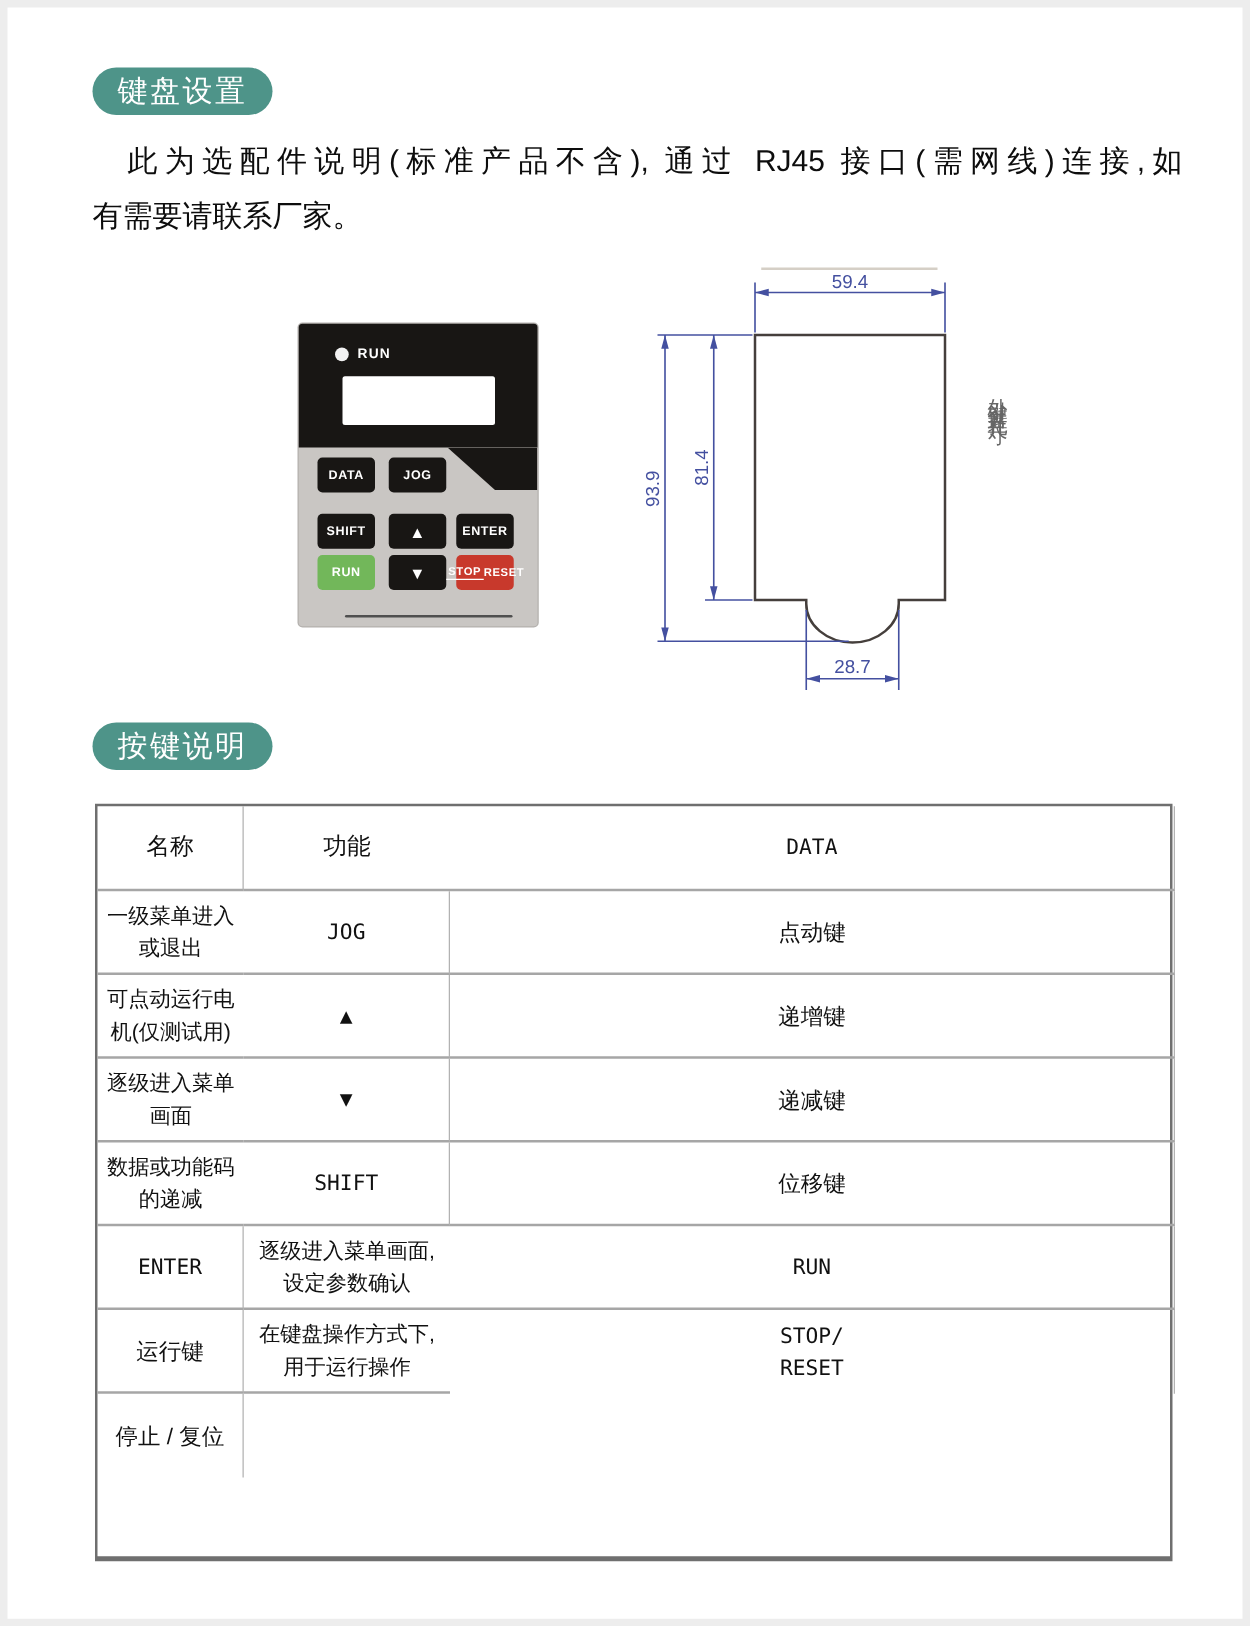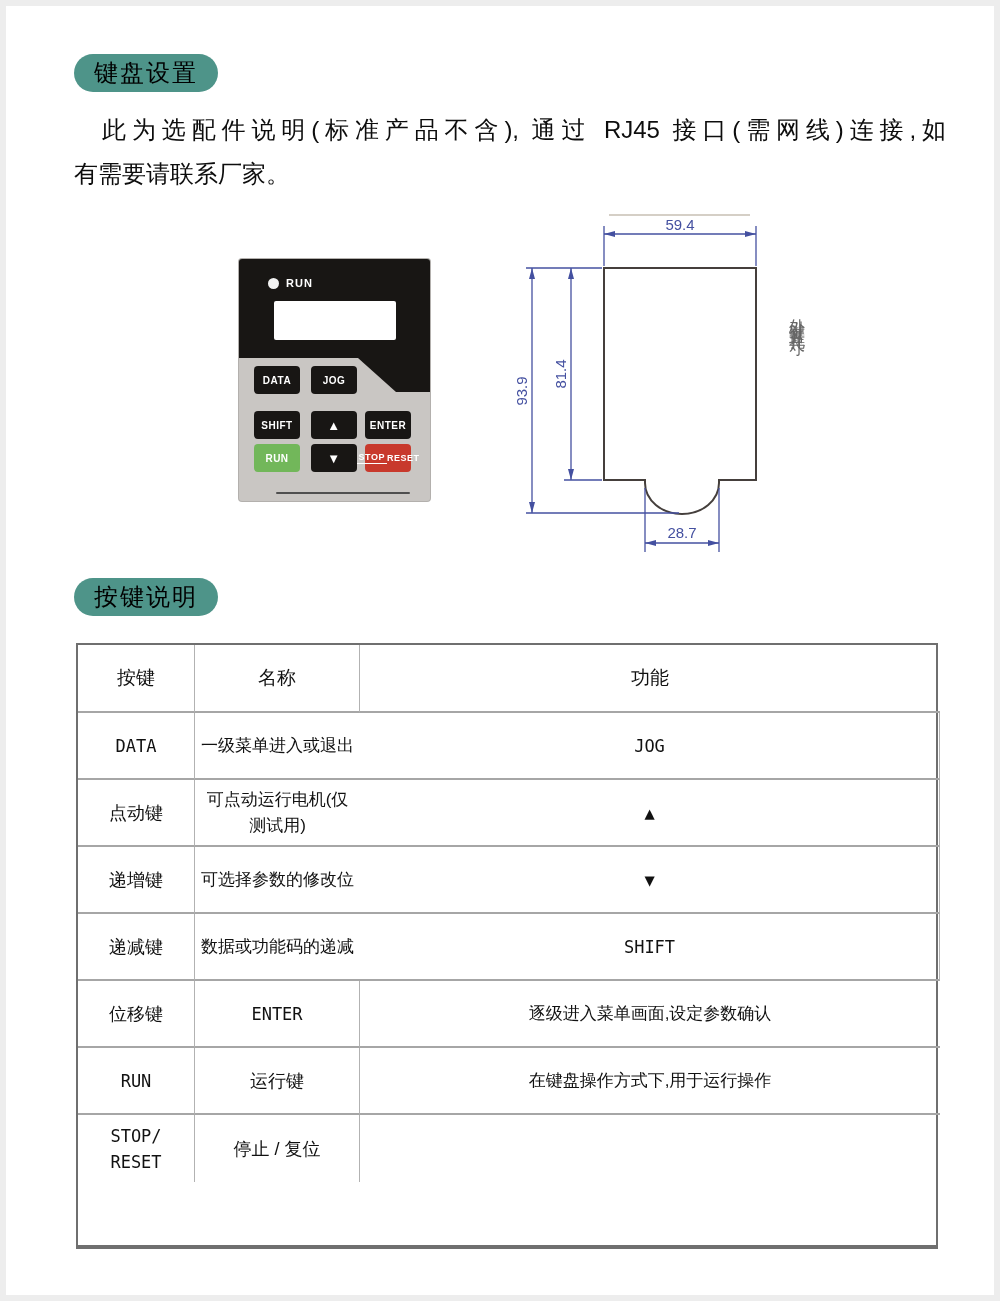--- a/index.html
+++ b/index.html
@@ -4,21 +4,21 @@
 <style>
   html,body{margin:0;padding:0;background:#e9e9e9;}
   .page{
     position:relative;width:1000px;height:1301px;margin:0 auto;
     background:#ffffff;border:6px solid #ededed;box-sizing:border-box;
     font-family:"Liberation Sans","DejaVu Sans",sans-serif;color:#111;
     overflow:hidden;
   }
   .badge{
     position:absolute;left:68px;width:144px;height:38px;
-    background:#4e9489;color:#000000;border-radius:19px;
+    background:#4e9489;color:#ffffff;border-radius:19px;
     display:flex;align-items:center;justify-content:center;
     font-size:24px;letter-spacing:2px;
   }
   #badge-1{top:48px;}
   #badge-2{top:572px;}
   .intro{
     position:absolute;left:68px;top:102px;width:872px;
     font-size:24px;line-height:44px;color:#0d0d0d;
   }
   .intro .l1{text-align:justify;text-align-last:justify;margin-left:28px;}
@@ -141,31 +141,30 @@
       <text x="60" y="170" transform="rotate(-90 60 170)">81.4</text>
       <text x="21" y="187" transform="rotate(-90 21 187)">93.9</text>
       <text x="176" y="334">28.7</text>
     </g>
   </svg>
   <div class="drawing-caption">外引键盘开孔尺寸</div>
 
   <div class="badge" id="badge-2">按键说明</div>
 
   <div class="kv-table" id="key-table">
-      <div class="cell head">按键</div>
       <div class="cell head">名称</div>
       <div class="cell head last-col">功能</div>
       <div class="cell key">DATA</div>
       <div class="cell func last-col">一级菜单进入或退出</div>
       <div class="cell key">JOG</div>
       <div class="cell name">点动键</div>
       <div class="cell func last-col">可点动运行电机(仅测试用)</div>
       <div class="cell key">▲</div>
       <div class="cell name">递增键</div>
-      <div class="cell func last-col">可选择参数的修改位</div>
+      <div class="cell func last-col">逐级进入菜单画面</div>
       <div class="cell key">▼</div>
       <div class="cell name">递减键</div>
       <div class="cell func last-col">数据或功能码的递减</div>
       <div class="cell key">SHIFT</div>
       <div class="cell name">位移键</div>
       <div class="cell key">ENTER</div>
       <div class="cell func last-col">逐级进入菜单画面,设定参数确认</div>
       <div class="cell key">RUN</div>
       <div class="cell name">运行键</div>
       <div class="cell func last-col">在键盘操作方式下,用于运行操作</div>

